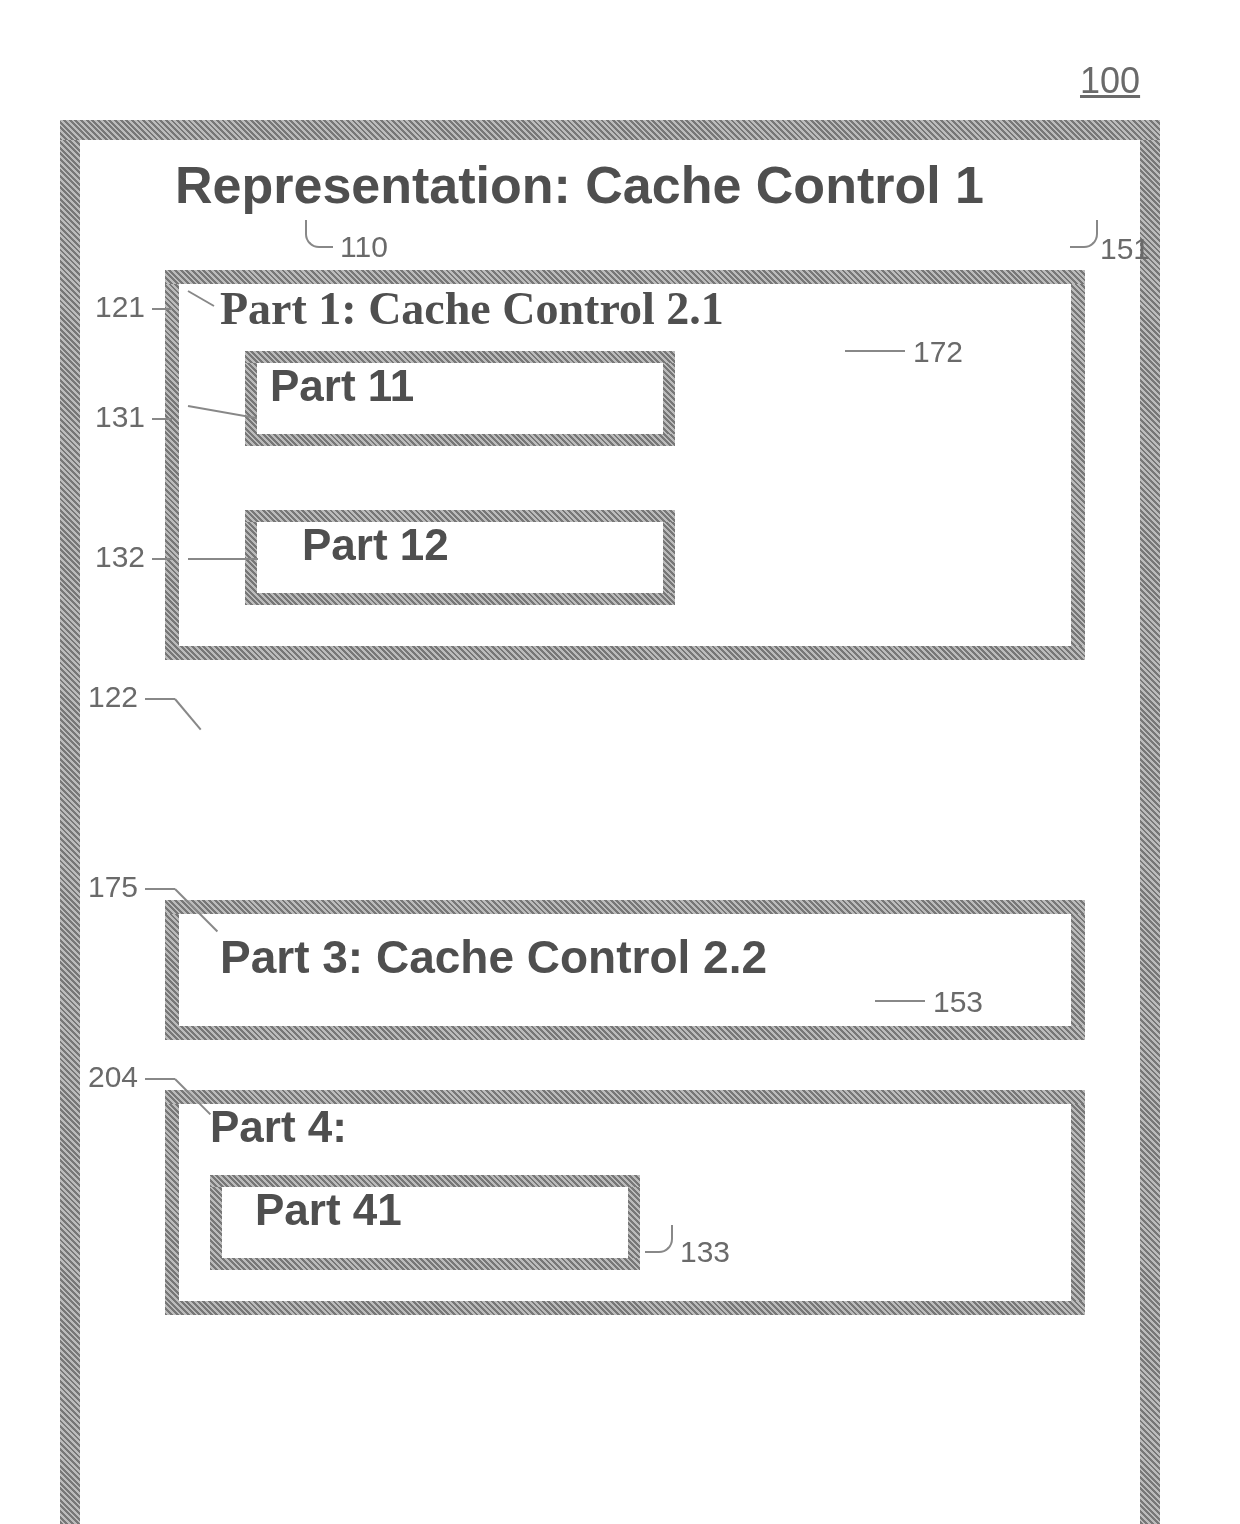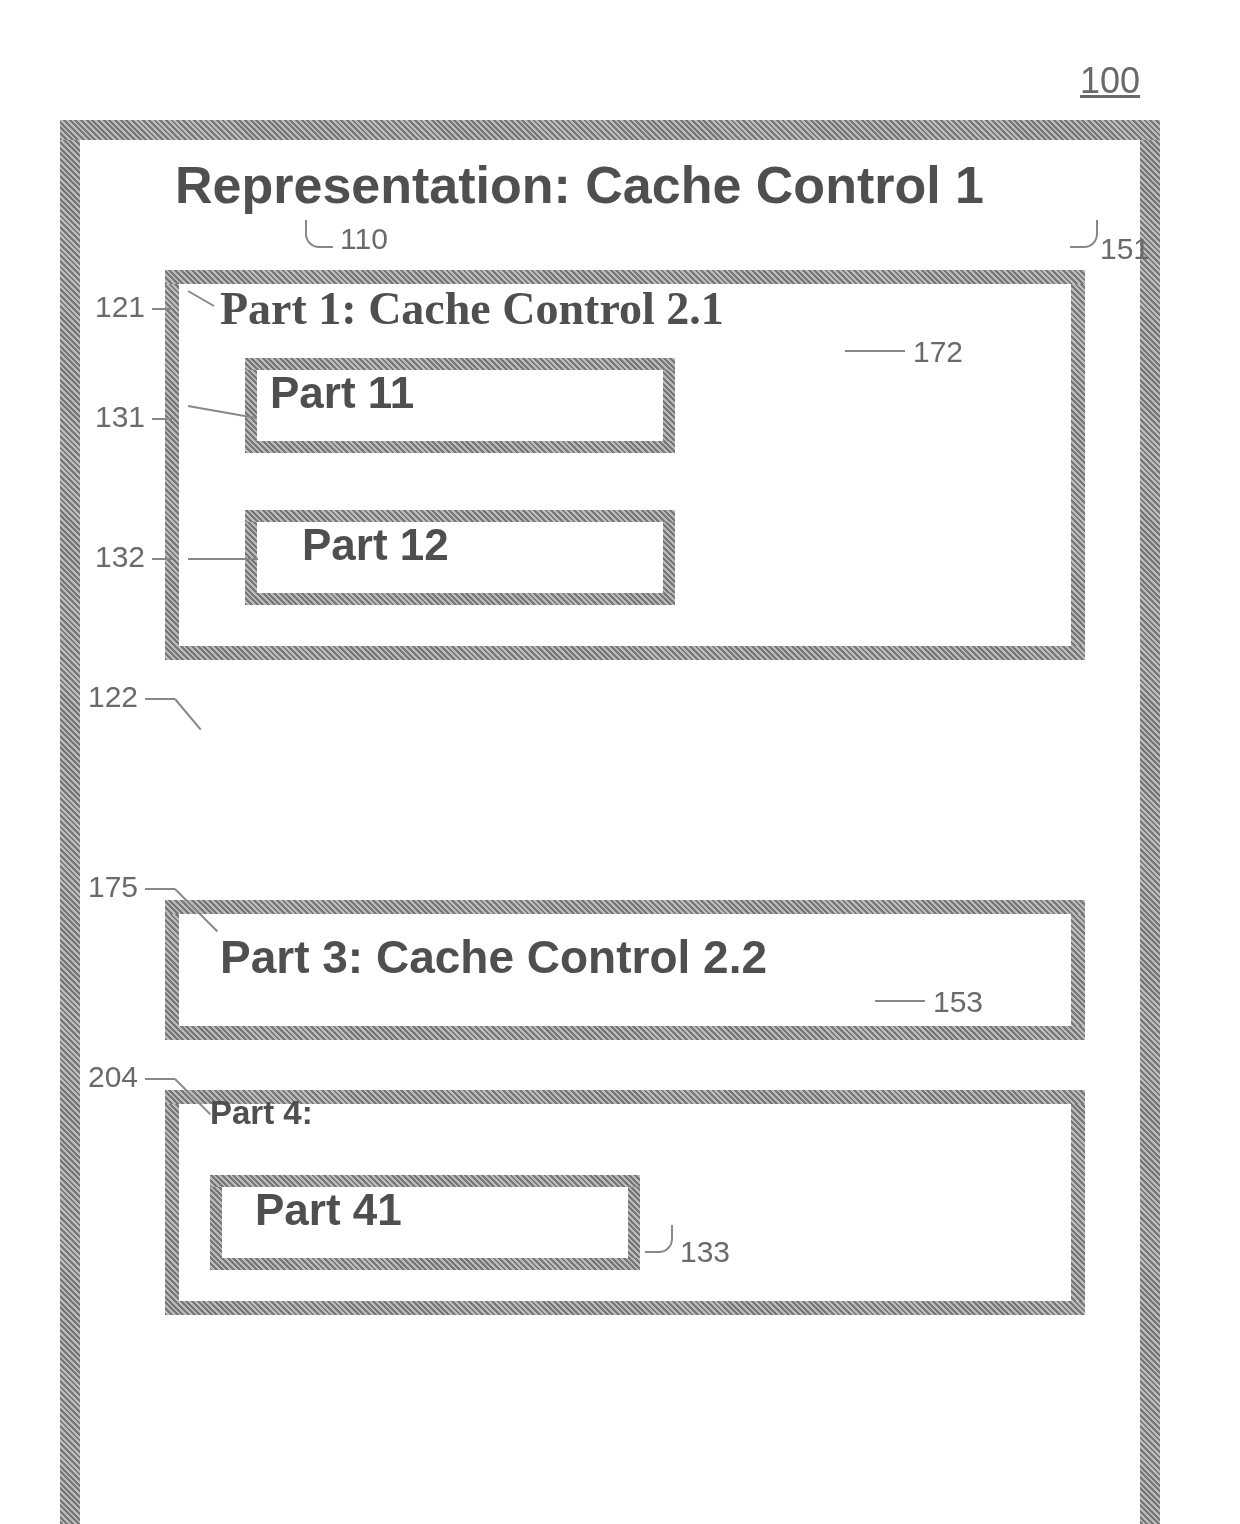--- a/index.html
+++ b/index.html
@@ -72,32 +72,32 @@
 </head>
 <body>
 
 <div class="figure-label" style="left:1080px; top:60px;">100</div>
 
 <div class="box hatch-border outer" style="left:60px; top:120px; width:1100px; height:1432px;">
 
   <div class="title" style="left:115px; top:35px; font-size:52px;">Representation: Cache Control 1</div>
 
   <div class="hook" style="left:245px; top:100px;"></div>
-  <div class="ref" style="left:280px; top:102px;">110</div>
+  <div class="ref" style="left:280px; top:110px;">110</div>
 
   <div class="hook flip" style="left:1010px; top:100px;"></div>
   <div class="ref" style="left:1040px; top:112px;">151</div>
 
   <div class="box hatch-border mid" style="left:105px; top:150px; width:920px; height:390px;">
     <div class="title" style="left:55px; top:12px; font-size:46px;font-family:Liberation Serif, serif;">Part 1: Cache Control 2.1</div>
 
     <div class="lead h" style="left:680px; top:80px; width:60px;"></div>
     <div class="ref" style="left:748px; top:65px;">172</div>
 
-    <div class="box hatch-border inner" style="left:80px; top:88px; width:430px; height:95px;padding-left:8px;">
+    <div class="box hatch-border inner" style="left:80px; top:81px; width:430px; height:95px;padding-left:8px;">
       <div class="title" style="left:25px; top:10px; font-size:44px;">Part 11</div>
     </div>
 
     <div class="box hatch-border inner" style="left:80px; top:240px; width:430px; height:95px;">
       <div class="title" style="left:25px; top:10px; font-size:44px;margin-left:32px;">Part 12</div>
     </div>
   </div>
 
   <div class="ref" style="left:35px; top:170px;">121</div>
   <div class="lead h" style="left:92px; top:188px; width:20px;"></div>
@@ -121,21 +121,21 @@
 
     <div class="lead h" style="left:710px; top:100px; width:50px;"></div>
     <div class="ref" style="left:768px; top:85px;">153</div>
   </div>
 
   <div class="ref" style="left:28px; top:750px;">175</div>
   <div class="lead h" style="left:85px; top:768px; width:30px;"></div>
   <div class="lead" style="left:115px; top:768px; width:60px; height:2px; transform:rotate(45deg); transform-origin:left center;"></div>
 
   <div class="box hatch-border mid" style="left:105px; top:970px; width:920px; height:225px;">
-    <div class="title" style="left:45px; top:4px; font-size:33px;">Part 4:</div>
+    <div class="title" style="left:45px; top:12px; font-size:44px;">Part 4:</div>
 
     <div class="box hatch-border inner" style="left:45px; top:85px; width:430px; height:95px;">
       <div class="title" style="left:25px; top:10px; font-size:44px;margin-left:20px;">Part 41</div>
     </div>
 
     <div class="hook flip" style="left:480px; top:135px;"></div>
     <div class="ref" style="left:515px; top:145px;">133</div>
   </div>
 
   <div class="ref" style="left:28px; top:940px;">204</div>

